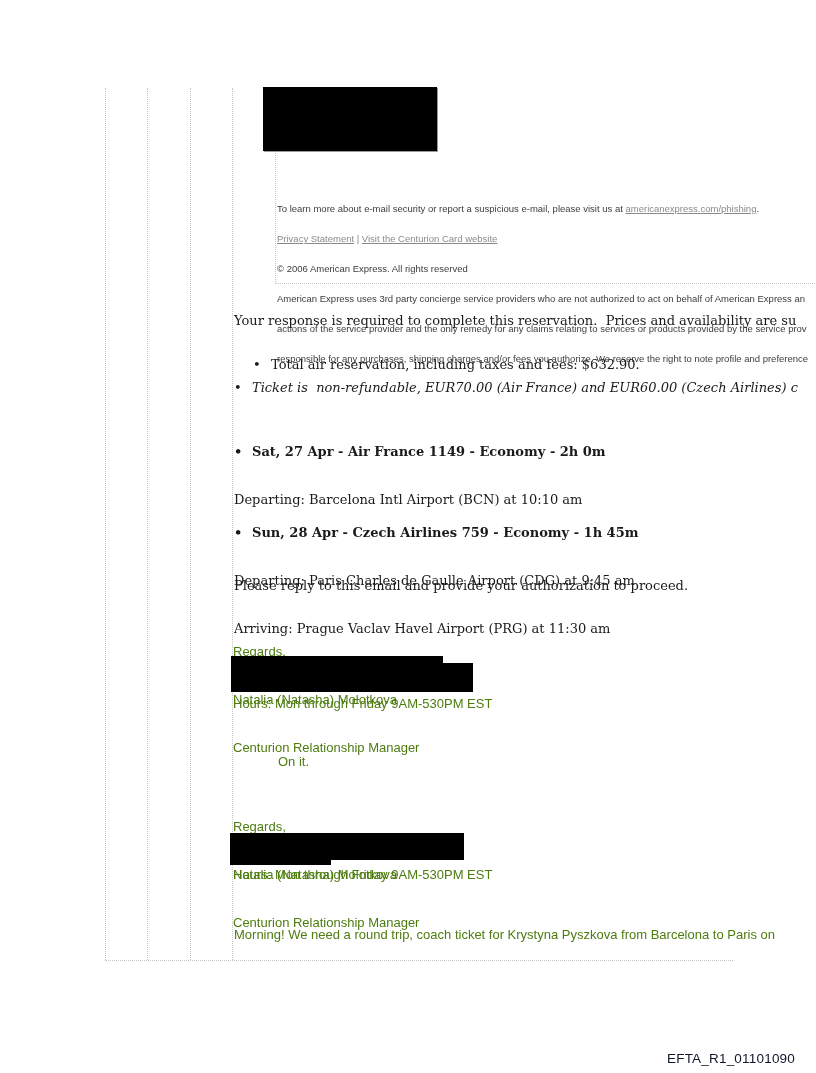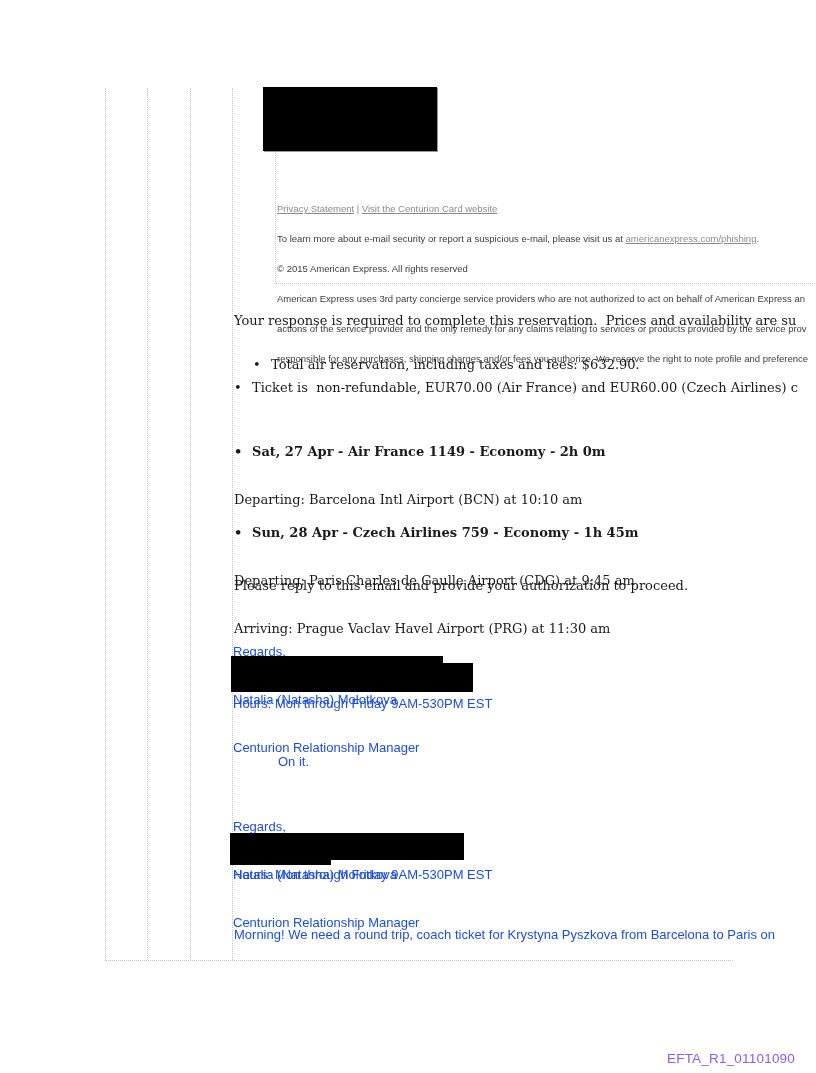--- a/index.html
+++ b/index.html
@@ -43,56 +43,56 @@
     font-size:13px;color:#1a1a1a;
     white-space:pre;
   }
   .serifline{position:absolute;left:234px;white-space:pre;}
   .bullet-glyph{display:inline-block;width:18px;}
   .bold{font-weight:700;}
   .flight{position:absolute;left:234px;line-height:16px;white-space:pre;}
   
   .sans{
     font-family:"Liberation Sans", sans-serif;
-    font-size:13px;color:#1d4ed8;line-height:16px;
+    font-size:13px;color:#4d7c0f;line-height:16px;
     white-space:pre;
   }
   .bates{
     position:absolute;left:667px;top:1051px;
-    font-size:13.5px;color:#8b5cf6;letter-spacing:0.2px;
+    font-size:13.5px;color:#0f172a;letter-spacing:0.2px;
   }
 </style>
 </head>
 <body>
 
 <div id="page">
 
   <div class="qbar" style="left:105px;"></div>
   <div class="qbar" style="left:147px;"></div>
   <div class="qbar" style="left:190px;"></div>
   <div class="qbar" style="left:232px;"></div>
 
   <div class="footer-box"></div>
 
   <div class="redact logo-redact" style="left:263px;top:87px;width:174px;height:64px;"></div>
 
   <div class="fineprint">
+    <div class="ln"><span>To learn more about e-mail security or report a suspicious e-mail, please visit us at </span><span class="glink">americanexpress.com/phishing</span><span>.</span></div>
     <div class="ln"><span class="glink">Privacy Statement</span><span class="gsep"> | </span><span class="glink">Visit the Centurion Card website</span></div>
-    <div class="ln"><span>To learn more about e-mail security or report a suspicious e-mail, please visit us at </span><span class="glink">americanexpress.com/phishing</span><span>.</span></div>
-    <div class="ln">© 2015 American Express. All rights reserved</div>
+    <div class="ln">© 2006 American Express. All rights reserved</div>
     <div class="ln">American Express uses 3rd party concierge service providers who are not authorized to act on behalf of American Express an</div>
     <div class="ln">actions of the service provider and the only remedy for any claims relating to services or products provided by the service prov</div>
     <div class="ln">responsible for any purchases, shipping charges and/or fees you authorize. We reserve the right to note profile and preference</div>
   </div>
 
   <div class="serifline serif" style="top:313px;">Your response is required to complete this reservation.  Prices and availability are su</div>
 
   <div class="serifline serif" style="top:357px;margin-left:19px;"><span class="bullet-glyph">•</span><span>Total air reservation, including taxes and fees: $632.90.</span></div>
 
-  <div class="serifline serif" style="top:380px;"><span class="bullet-glyph">•</span><span>Ticket is  non-refundable, EUR70.00 (Air France) and EUR60.00 (Czech Airlines) c</span></div>
+  <div class="serifline serif" style="top:380px;font-style:italic;"><span class="bullet-glyph">•</span><span>Ticket is  non-refundable, EUR70.00 (Air France) and EUR60.00 (Czech Airlines) c</span></div>
 
   <div class="flight serif" style="top:412px;">
     <div class="bold"><span class="bullet-glyph bold">•</span><span>Sat, 27 Apr - Air France 1149 - Economy - 2h 0m</span></div>
     <div>Departing: Barcelona Intl Airport (BCN) at 10:10 am</div>
   </div>
 
   <div class="flight serif" style="top:493px;">
     <div class="bold"><span class="bullet-glyph bold">•</span><span>Sun, 28 Apr - Czech Airlines 759 - Economy - 1h 45m</span></div>
     <div>Departing: Paris Charles de Gaulle Airport (CDG) at 9:45 am</div>
     <div>Arriving: Prague Vaclav Havel Airport (PRG) at 11:30 am</div>

